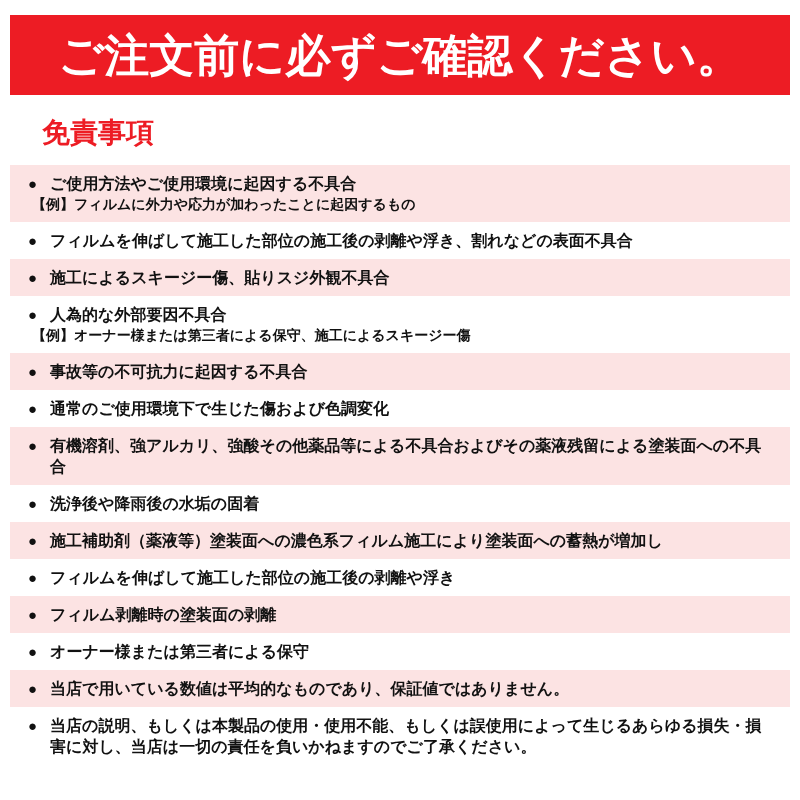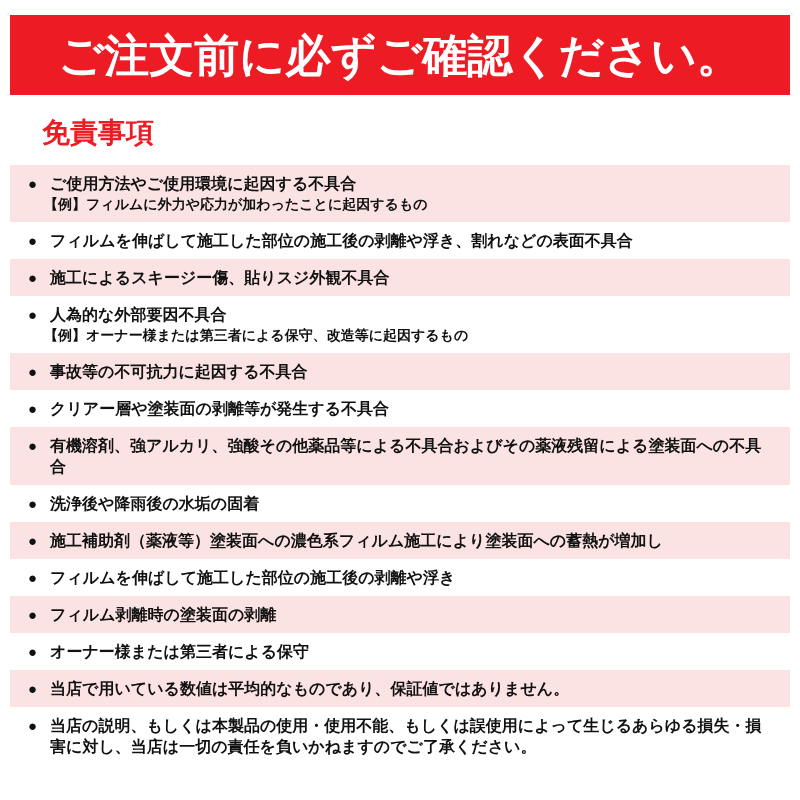--- a/index.html
+++ b/index.html
@@ -57,21 +57,21 @@
     flex:0 0 auto;
     width:22px;
     font-size:15px;
     line-height:21px;
   }
   .item-text{flex:1 1 auto;}
   .item-example{
     font-size:14px;
     font-weight:bold;
     line-height:20px;
-    margin-left:16px;
+    margin-left:4px;
     padding-left:3.45em;
     text-indent:-3.45em;
   }
 </style>
 </head>
 <body>
 
 <div class="page">
 
   <div class="banner">
@@ -103,35 +103,35 @@
       <span class="item-text">施工によるスキージー傷、貼りスジ外観不具合</span>
     </div>
 
   </div>
 
   <div class="item">
     <div class="item-main">
       <span class="bullet">●</span>
       <span class="item-text">人為的な外部要因不具合</span>
     </div>
-    <div class="item-example">【例】オーナー様または第三者による保守、改造等に起因するもの</div>
+    <div class="item-example">【例】オーナー様または第三者による保守、施工によるスキージー傷</div>
   </div>
 
   <div class="item pink">
     <div class="item-main">
       <span class="bullet">●</span>
       <span class="item-text">事故等の不可抗力に起因する不具合</span>
     </div>
 
   </div>
 
   <div class="item">
     <div class="item-main">
       <span class="bullet">●</span>
-      <span class="item-text">クリアー層や塗装面の剥離等が発生する不具合</span>
+      <span class="item-text">通常のご使用環境下で生じた傷および色調変化</span>
     </div>
 
   </div>
 
   <div class="item pink">
     <div class="item-main">
       <span class="bullet">●</span>
       <span class="item-text">有機溶剤、強アルカリ、強酸その他薬品等による不具合およびその薬液残留による塗装面への不具合</span>
     </div>
 

